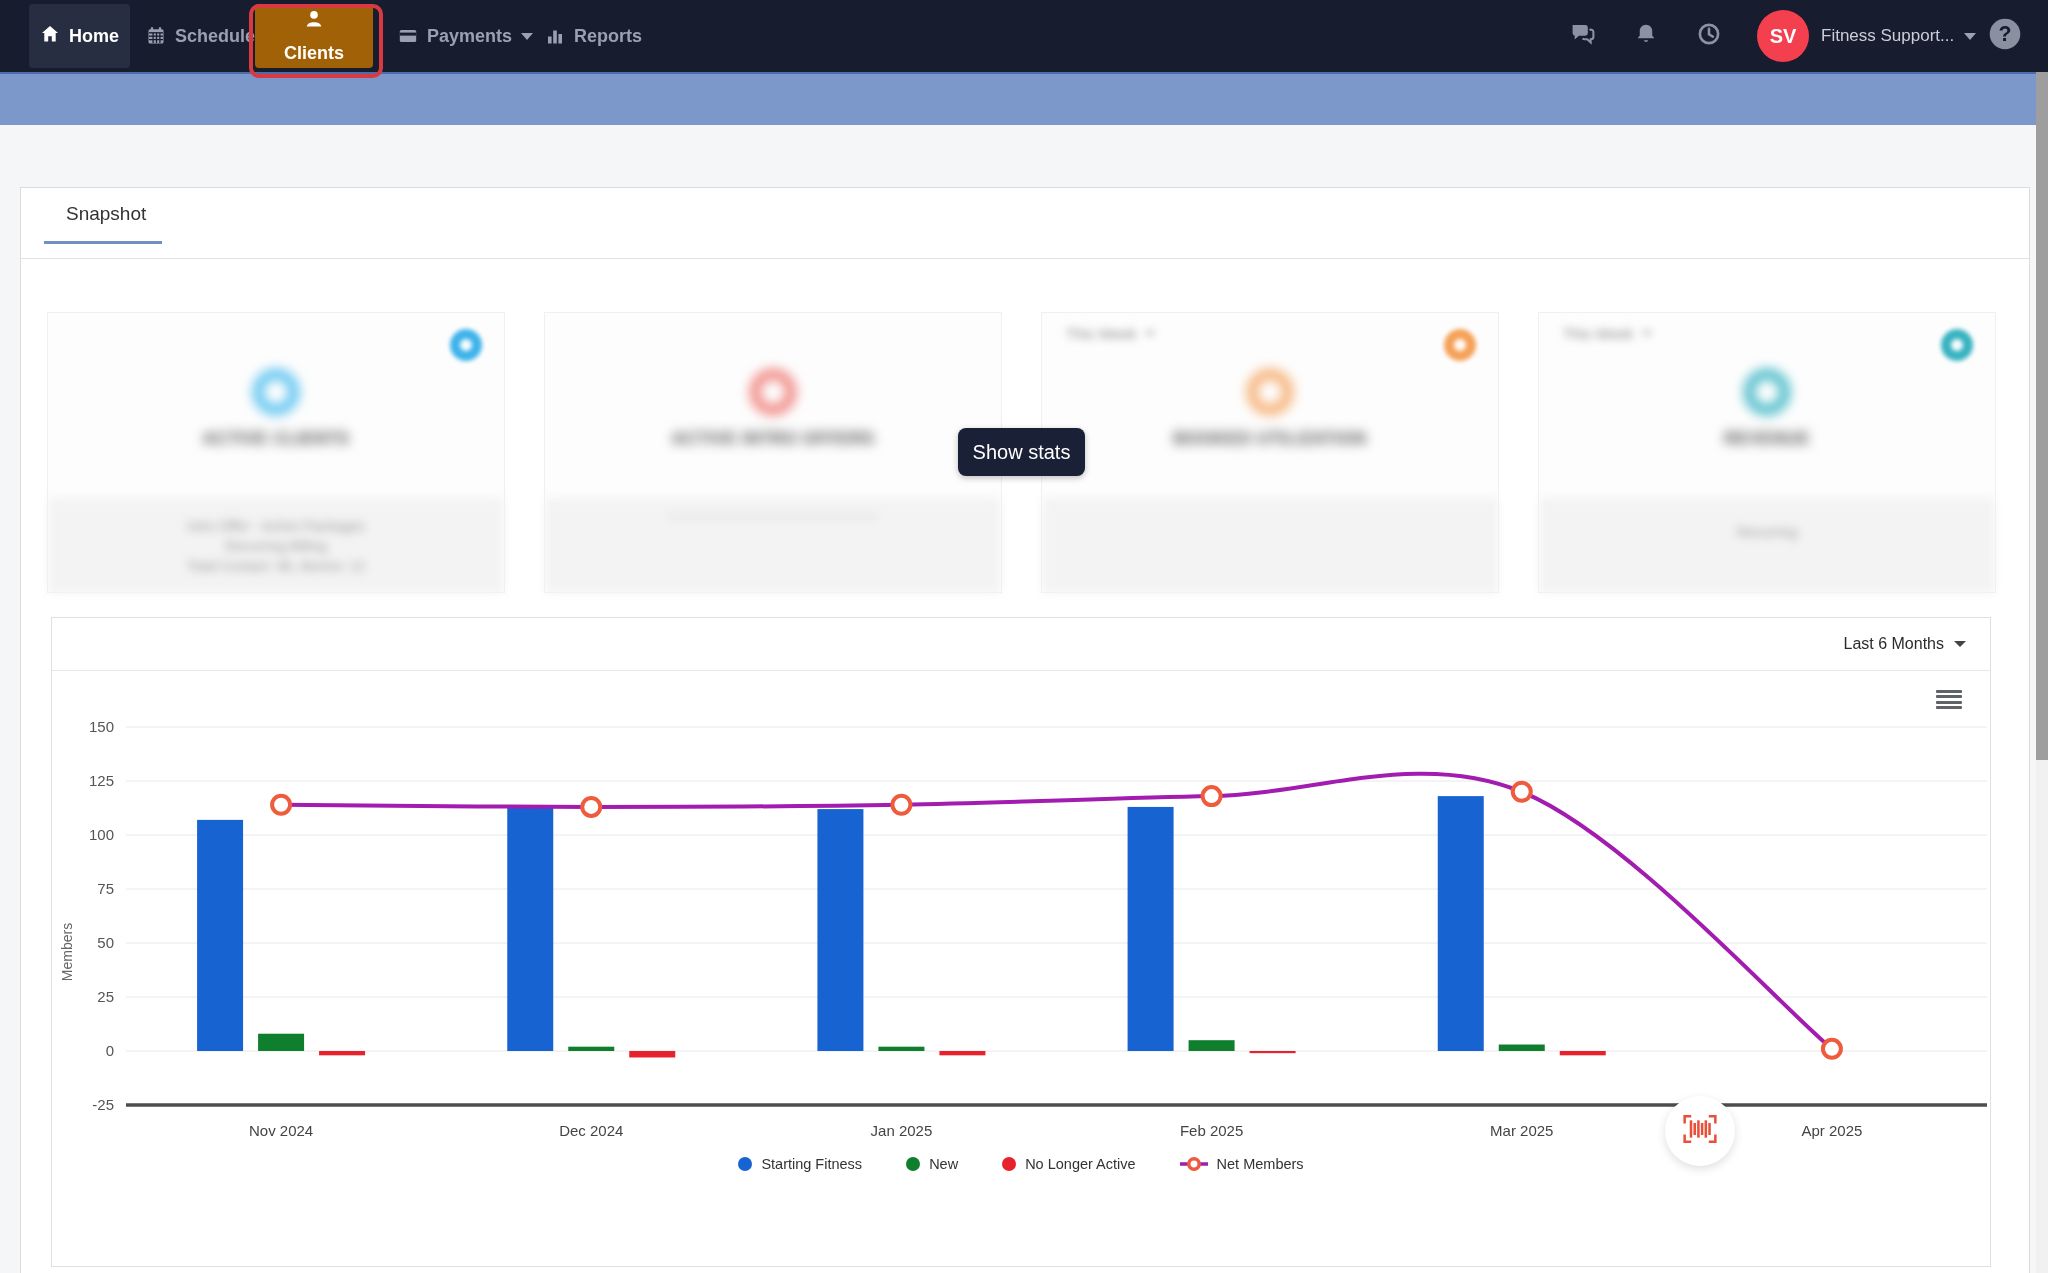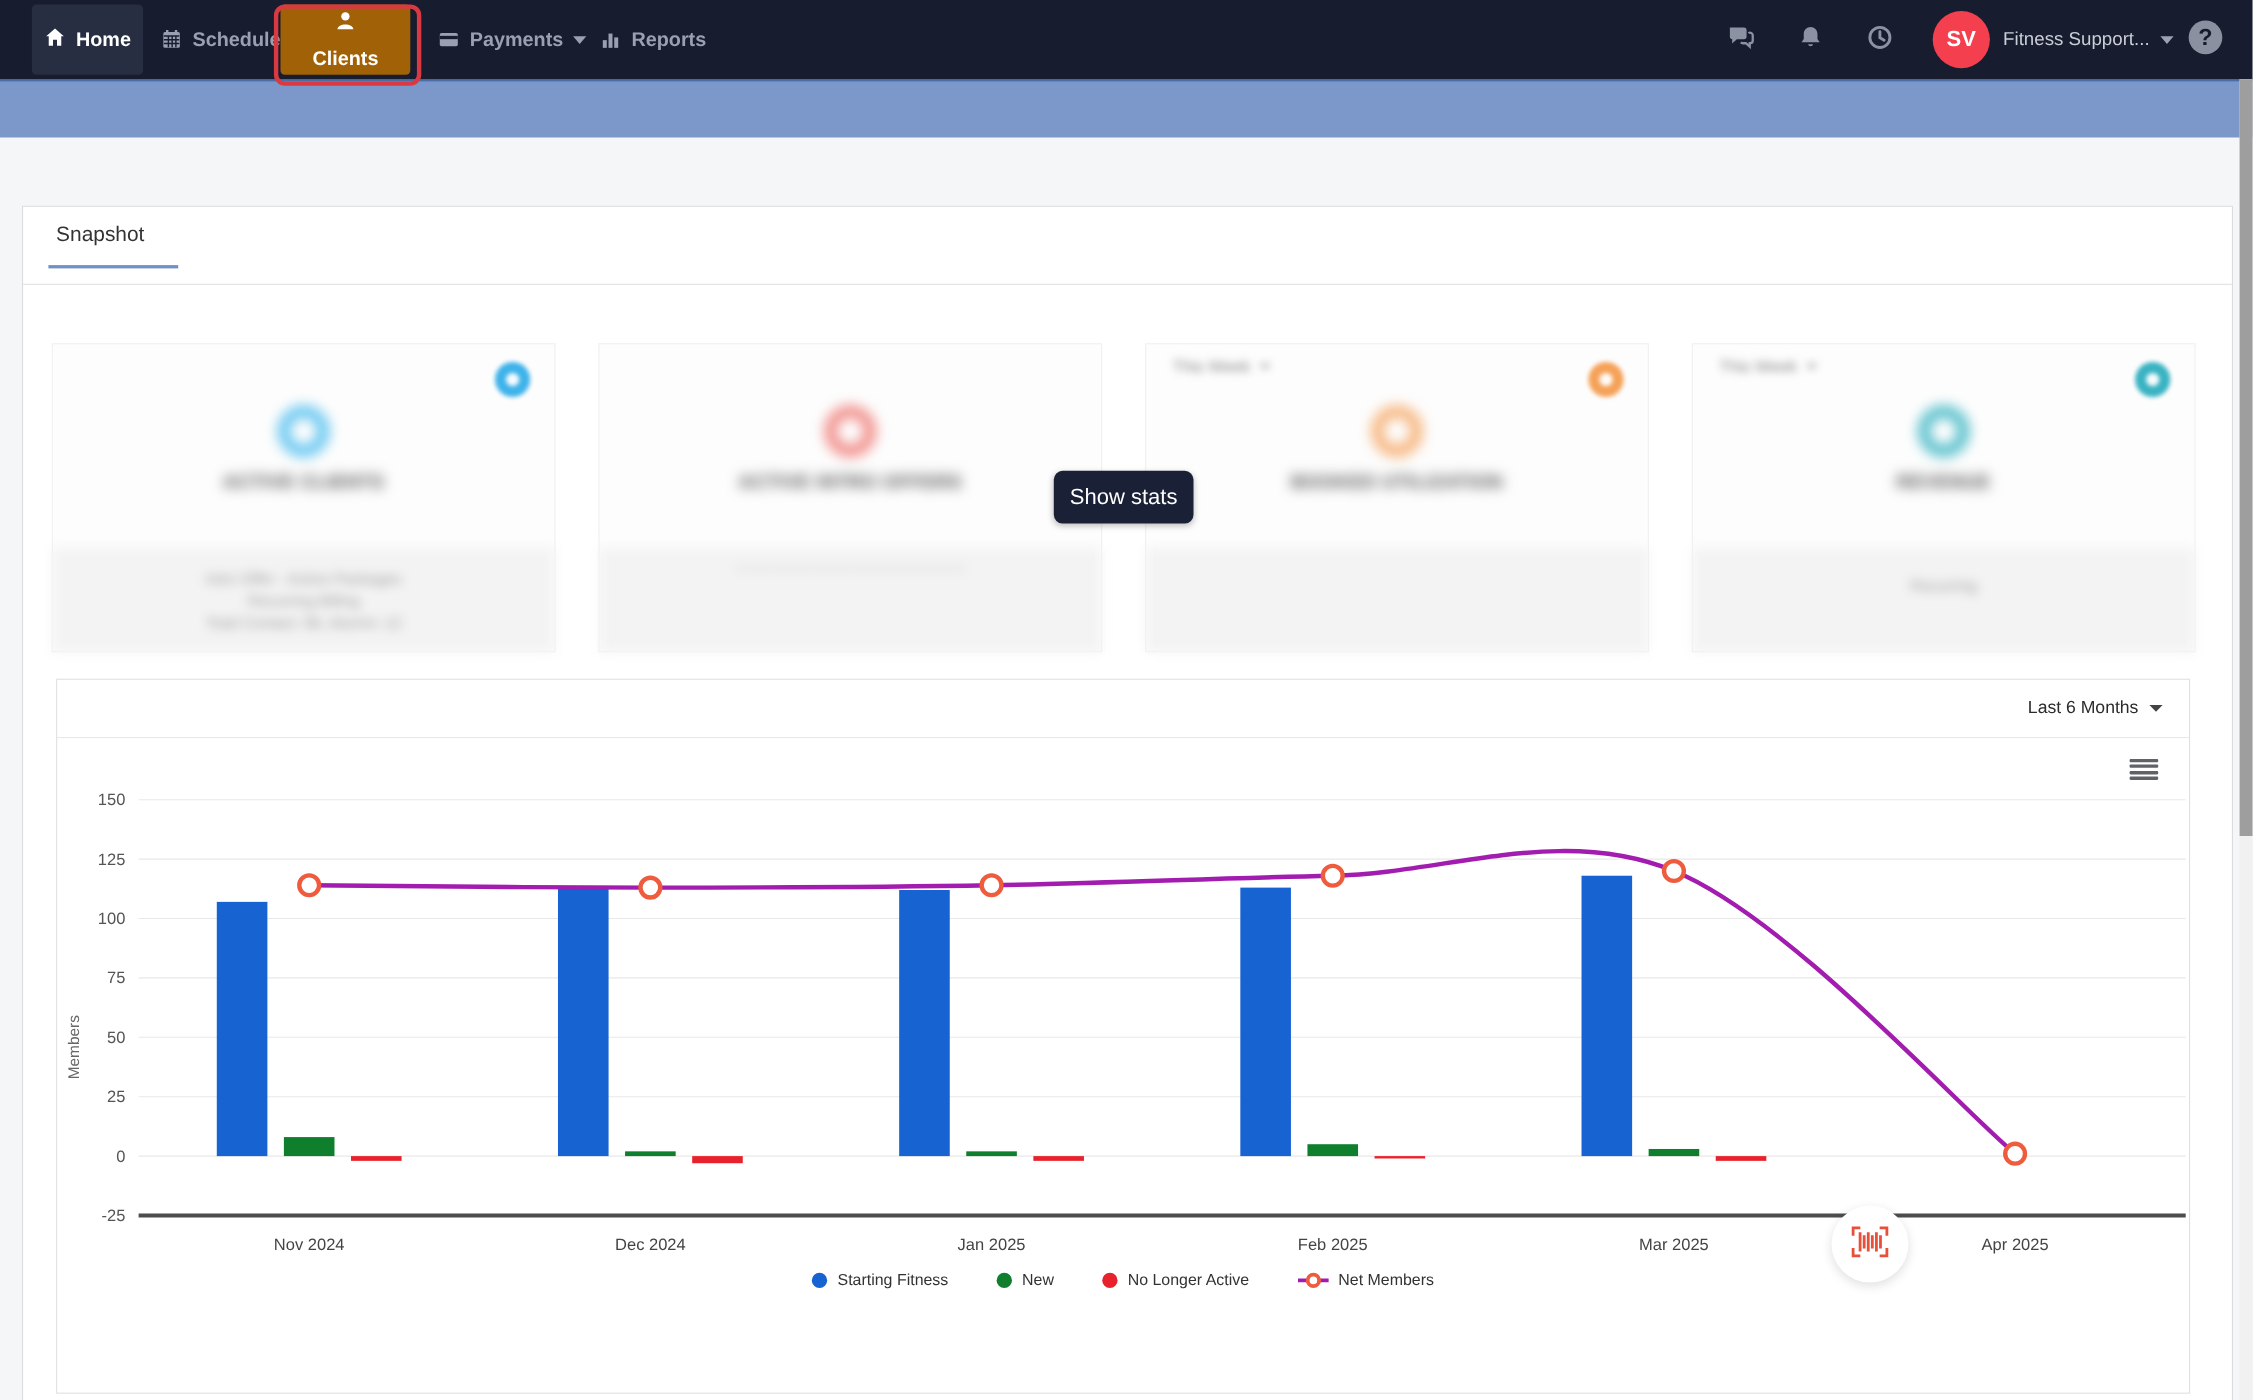--- a/index.html
+++ b/index.html
@@ -24,21 +24,21 @@
 
   
   .welcome-bar{position:absolute;left:0;top:72px;width:2048px;height:53px;background:#7c98cb;border-top:2px solid #4c6ea8;box-sizing:border-box;color:#fff;z-index:20;}
   .welcome-left{position:absolute;left:36px;top:0;height:51px;display:flex;align-items:center;font-size:21px;}
   .welcome-right{position:absolute;right:44px;top:0;height:51px;display:flex;align-items:center;gap:14px;font-size:20px;}
   .welcome-time{display:flex;align-items:center;gap:7px;font-size:21px;font-weight:bold;}
   .welcome-date{margin-left:14px;}
 
   
   .panel{position:absolute;left:20px;top:187px;width:2010px;height:1100px;background:#ffffff;border:1px solid #dcdcdc;box-sizing:border-box;}
-  .tab{position:absolute;left:30px;top:15px;font-size:19px;color:#333;cursor:pointer;}
+  .tab{position:absolute;left:45px;top:15px;font-size:19px;color:#333;cursor:pointer;}
   .tab-underline{position:absolute;left:23px;top:53px;width:118px;height:3px;background:#7191c4;}
   .tab-divider{position:absolute;left:0;top:70px;width:100%;height:1px;background:#e2e2e2;}
 
   
   .card{position:absolute;top:124px;width:458px;height:281px;background:#fdfdfd;border:1px solid #f0f0f0;box-sizing:border-box;}
   .card-footer{position:absolute;left:0;top:185px;width:100%;height:95px;background:#f3f3f4;display:flex;flex-direction:column;align-items:center;justify-content:center;gap:4px;filter:blur(5px);color:#9a9a9a;font-size:14px;}
   .donut-wrap{position:absolute;left:0;top:56px;width:100%;display:flex;flex-direction:column;align-items:center;gap:14px;filter:blur(6px);}
   .donut{width:46px;height:46px;border-radius:50%;border-style:solid;border-width:10px;box-sizing:border-box;}
   .card-title{font-size:17px;font-weight:600;letter-spacing:.5px;color:#4a4a4a;}
   .period-select{position:absolute;left:24px;top:12px;display:flex;align-items:center;gap:8px;font-size:15px;color:#868686;filter:blur(4px);cursor:pointer;}

